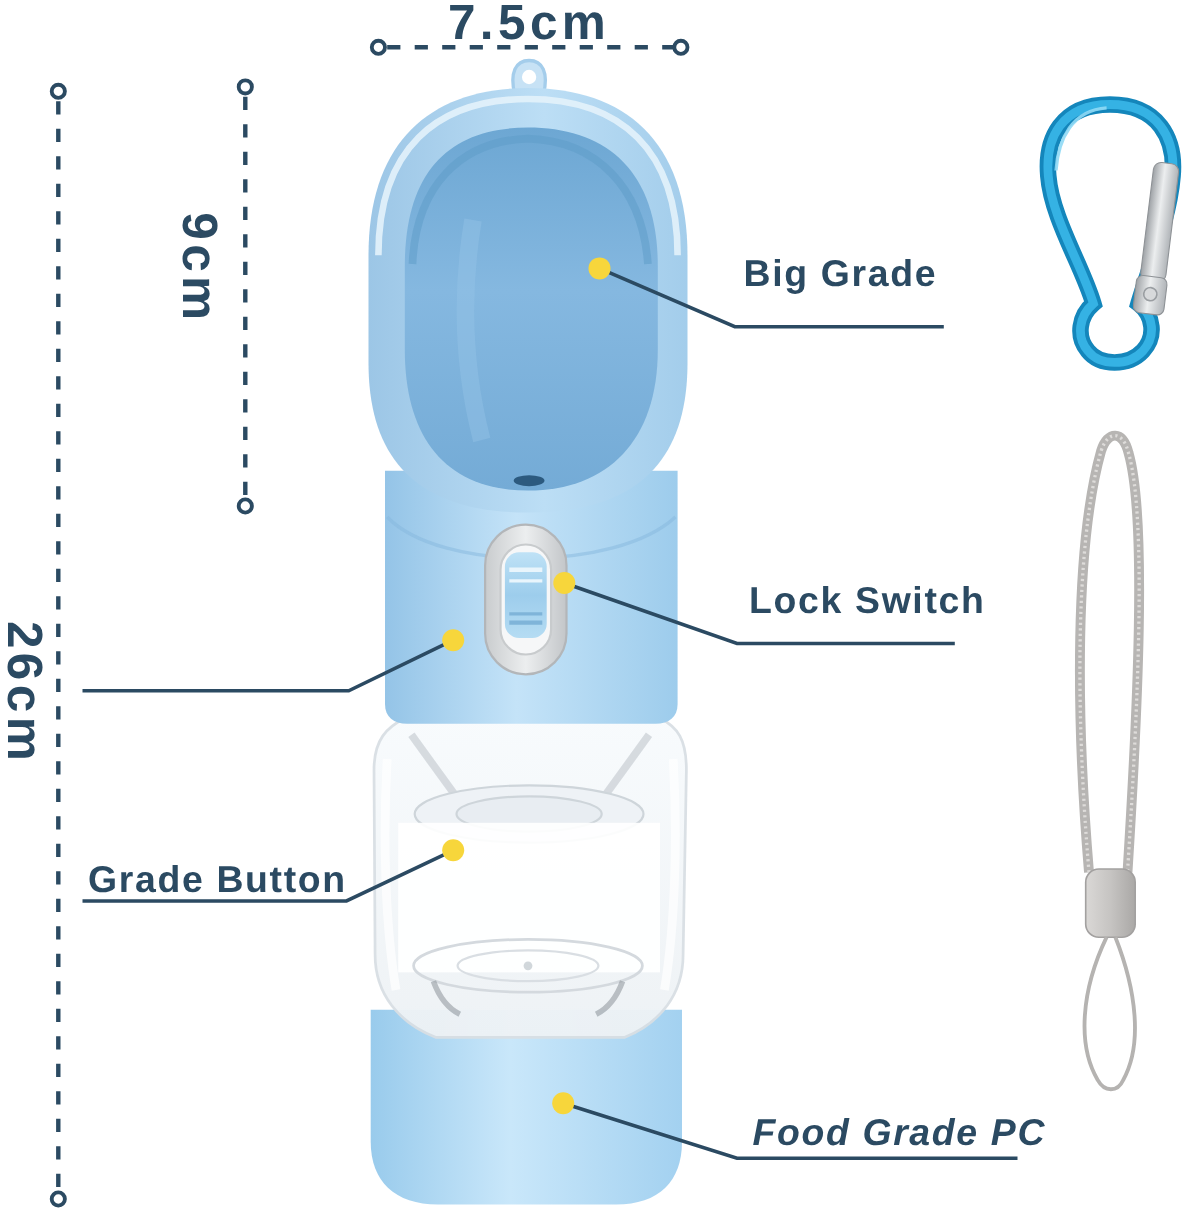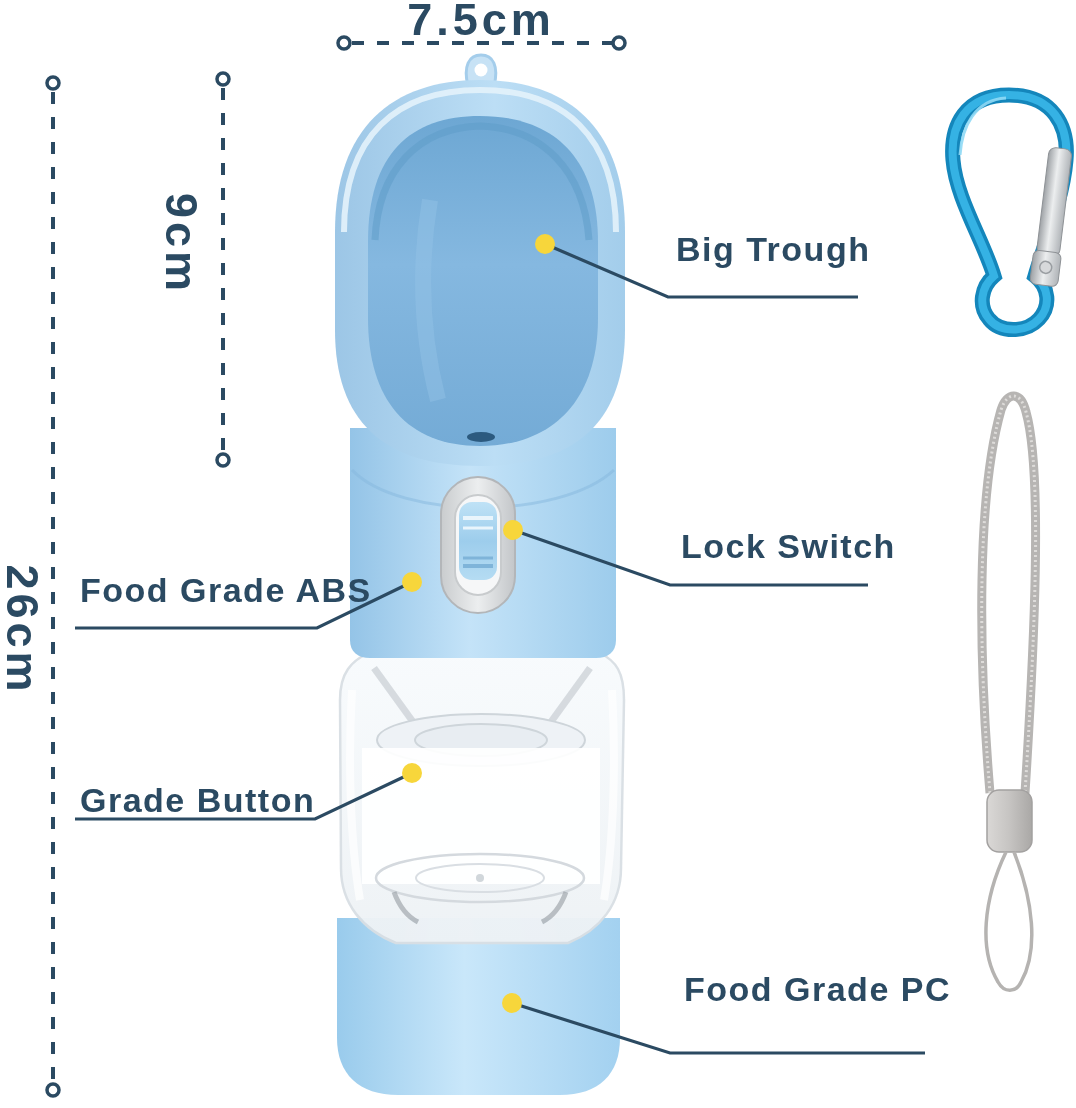--- a/index.html
+++ b/index.html
@@ -186,22 +186,21 @@
       <circle cx="512" cy="1003" r="10"></circle>
     </g>
   </svg>
 
   <div class="dim-label center" style="left:481px;top:-6px;">7.5cm</div>
 
   <div class="dim-label rot" style="left:181px;top:244px;">9cm</div>
 
   <div class="dim-label rot" style="left:22px;top:630px;">26cm</div>
 
-  <div class="callout-label" style="left:676px;top:230px;">Big Trough</div>
+  <div class="callout-label" style="left:676px;top:230px;">Big Grade</div>
 
   <div class="callout-label" style="left:681px;top:527px;">Lock Switch</div>
 
-  <div class="callout-label" style="left:80px;top:571px;">Food Grade ABS</div>
 
   <div class="callout-label" style="left:80px;top:781px;">Grade Button</div>
 
-  <div class="callout-label" style="left:684px;top:970px;">Food Grade PC</div>
+  <div class="callout-label" style="left:684px;top:1011px;font-style:italic;">Food Grade PC</div>
 </div>
 
 </body></html>

